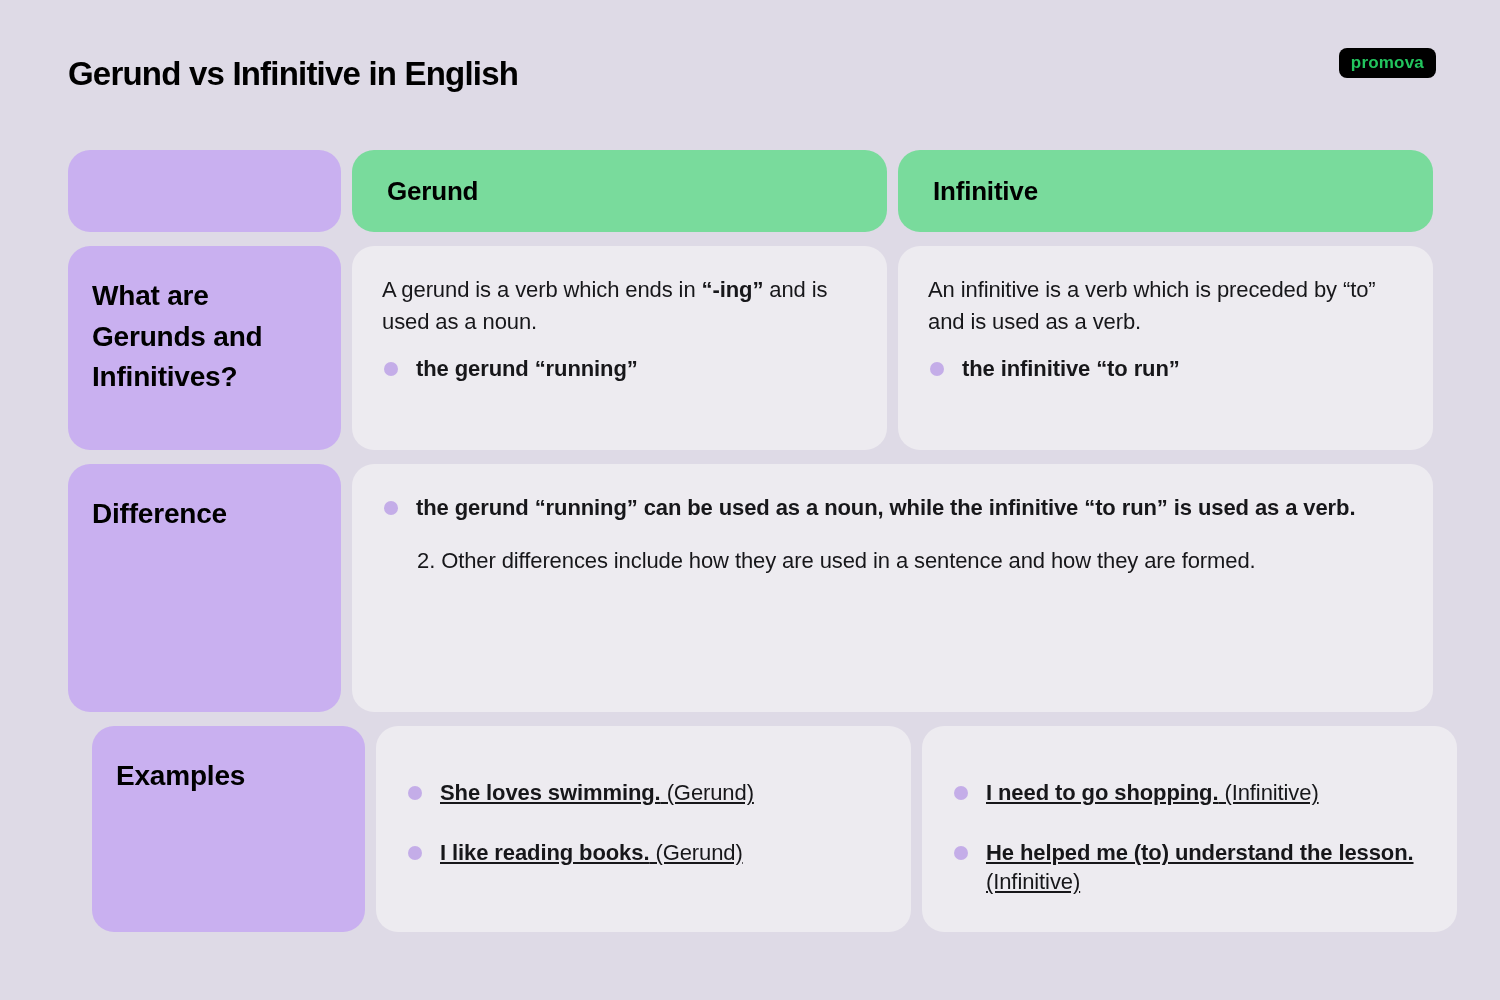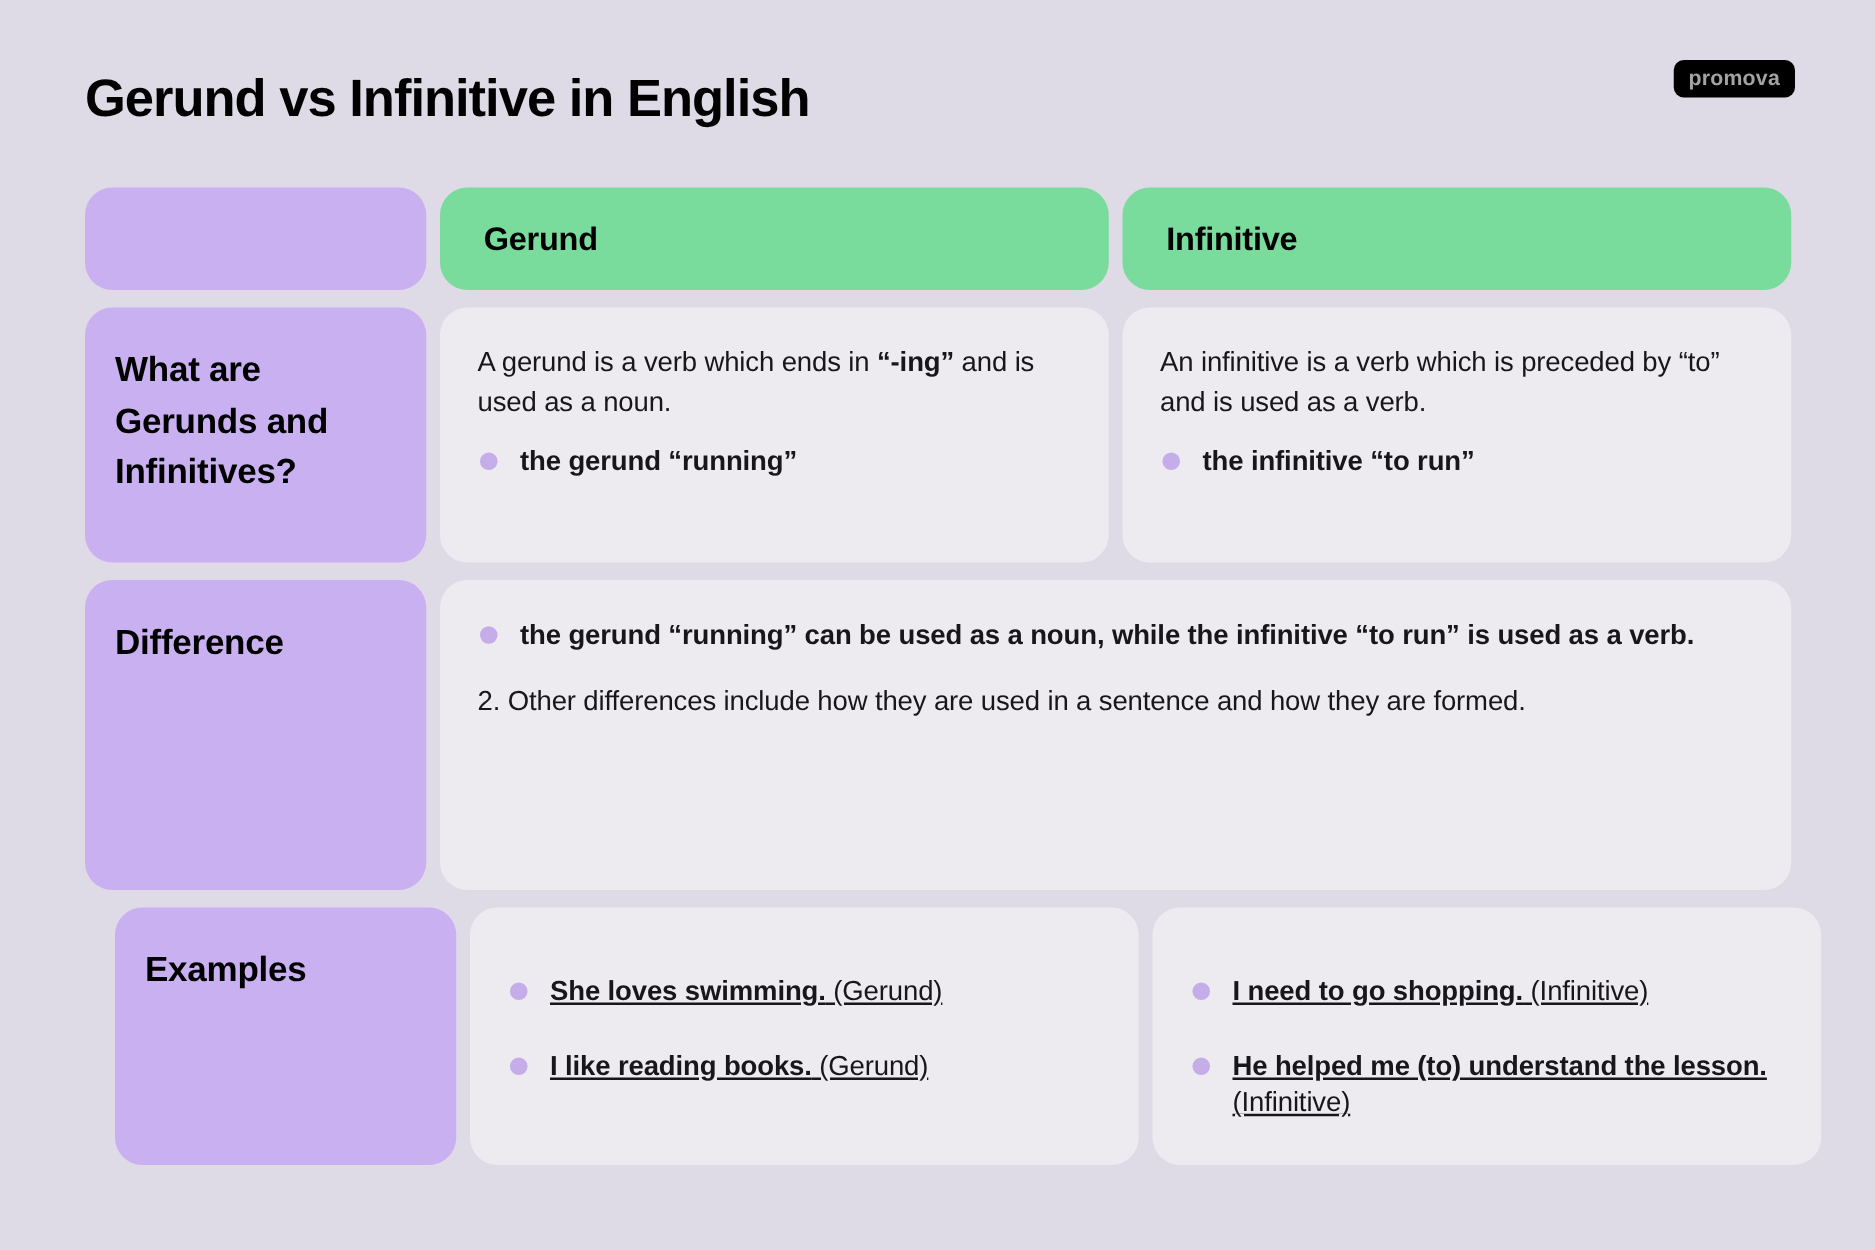--- a/index.html
+++ b/index.html
@@ -20,33 +20,33 @@
     width: 1500px;
     height: 1000px;
     box-sizing: border-box;
   }
 
   
   .page-title {
     position: absolute;
     left: 68px;
     top: 56px;
-    font-size: 42px;
+    font-size: 33px;
     font-weight: 700;
     letter-spacing: -0.8px;
     line-height: 1.1;
     color: #000;
   }
 
   .logo {
     position: absolute;
     right: 64px;
     top: 48px;
     background: #000000;
-    color: #a3a3a3;
+    color: #22c55e;
     border-radius: 8px;
     padding: 6px 12px 7px 12px;
     font-size: 17px;
     font-weight: 700;
     letter-spacing: 0.2px;
     line-height: 1;
   }
 
   
   .table {
@@ -146,21 +146,21 @@
   .b-strong { font-weight: 700; }
   .b-plain  { font-weight: 400; }
 
   
   .row-1 .cell { min-height: 204px; }
   .row-2 .cell { min-height: 248px; }
   .row-3 .cell { min-height: 206px; }
 
   .row-2 .cell-body { padding-top: 26px; }
   .row-2 .bullets li { margin-top: 3px; }
-  .row-2 .para-2 { margin-top: 22px; }
+  .row-2 .para-2 { margin-top: 22px; margin-left: 35px; }
 
   .row-3 .cell-body { padding-top: 22px; }
   .row-3 .bullets li { margin-top: 30px; text-decoration: underline; }
 
   .tight-list li { margin-top: 10px; }
 </style>
 </head>
 <body>
 
 <div class="page">

